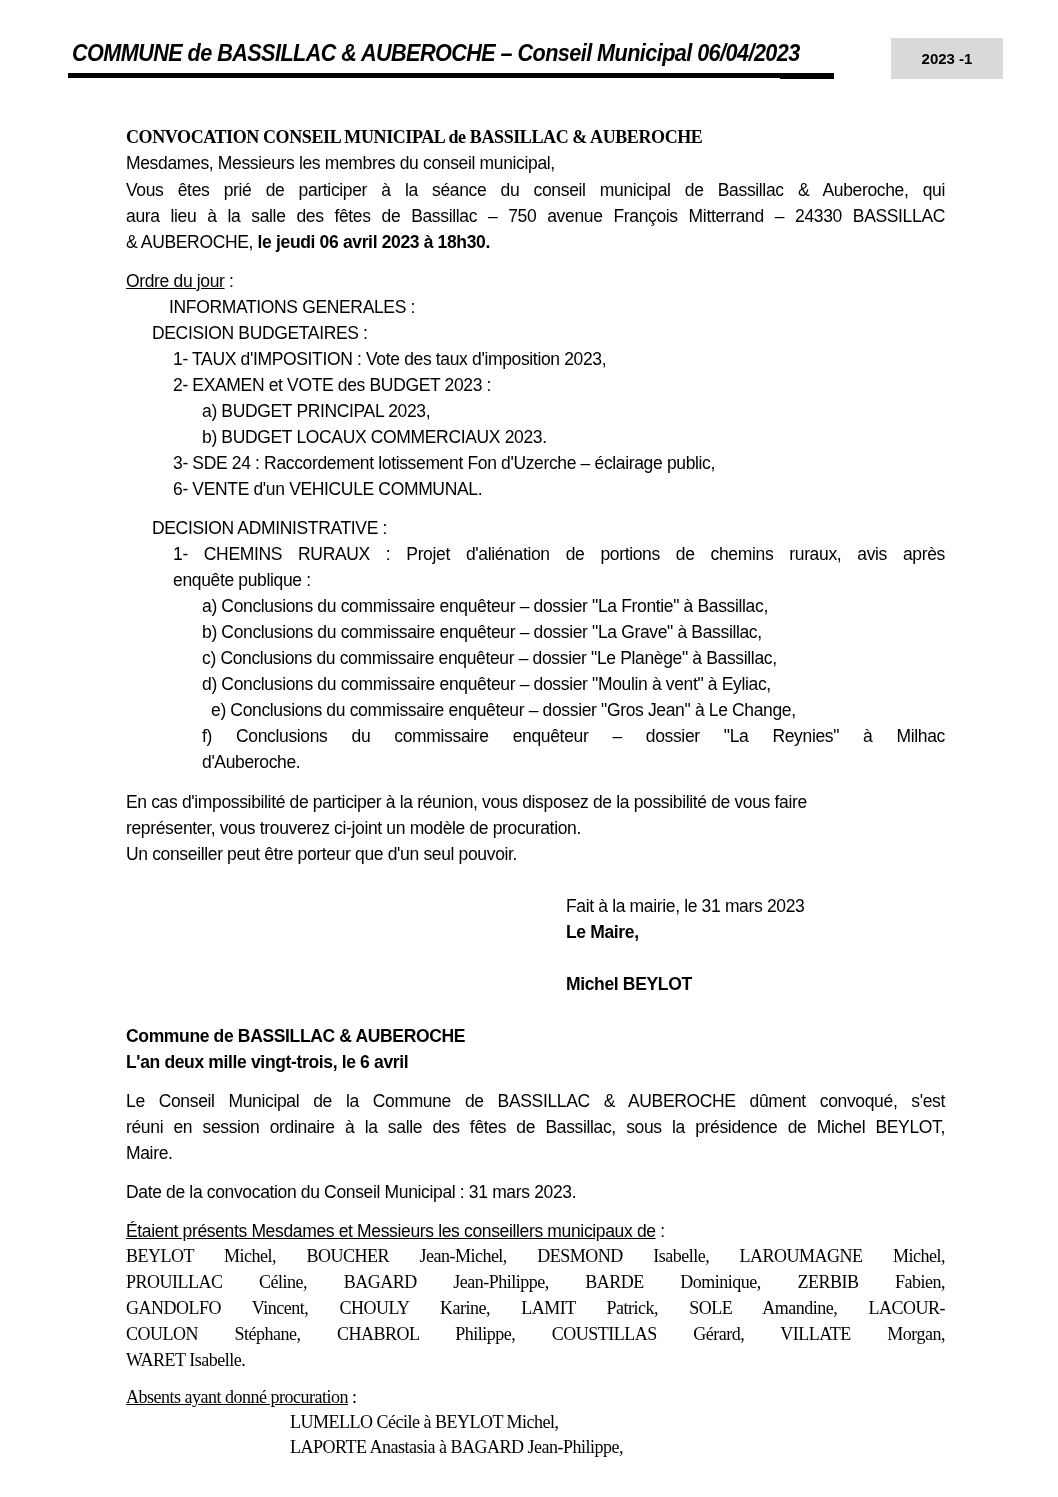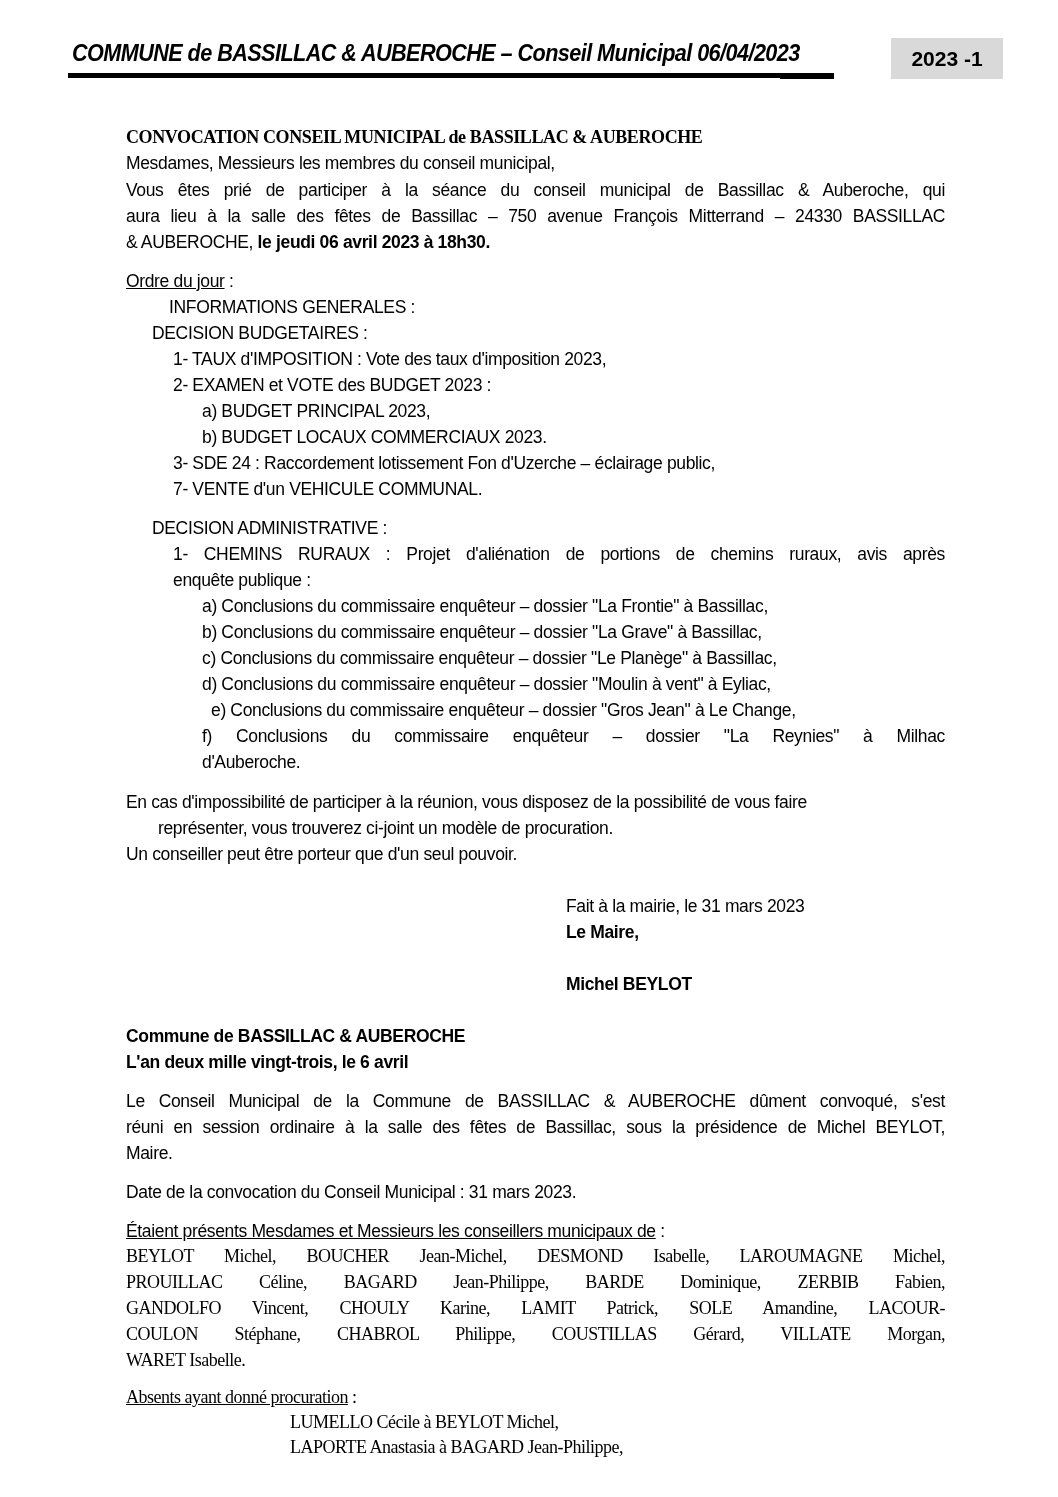--- a/index.html
+++ b/index.html
@@ -4,21 +4,21 @@
 <style>
   html, body { margin: 0; padding: 0; background: #ffffff; }
   body { width: 1058px; height: 1497px; position: relative; overflow: hidden; color: #000; }
   .sans { font-family: "Liberation Sans", "DejaVu Sans", sans-serif; }
   .abs { position: absolute; white-space: nowrap; }
 
   
   .hdr-title { left: 72px; top: 40px; font-size: 23px; font-weight: bold; font-style: italic; letter-spacing: -0.6px; transform: scaleX(0.94); transform-origin: left; }
   .hdr-rule { left: 68px; top: 73px; width: 766px; height: 5px; background: #000; }
   .hdr-rule-tail { left: 780px; top: 75px; width: 54px; height: 4px; background: #000; }
-  .badge { left: 891px; top: 38px; width: 112px; height: 41px; background: #d9d9d9; display: flex; align-items: center; justify-content: center; font-size: 21px; font-weight: bold; }
+  .badge { left: 891px; top: 38px; width: 112px; height: 41px; background: #d9d9d9; display: flex; align-items: center; justify-content: center; font-size: 15px; font-weight: bold; }
 
   
   .line { font-size: 17.5px; line-height: 26px; letter-spacing: -0.35px; }
   .just { width: 819px; text-align: justify; text-align-last: justify; white-space: normal; }
   .b { font-weight: bold; }
   .u { text-decoration: underline; }
   .conv-title { font-family: "Liberation Serif", "DejaVu Serif", serif; font-weight: bold; font-size: 18px; letter-spacing: -0.4px; }
   .times { font-family: "Liberation Serif", "DejaVu Serif", serif; font-size: 18px; line-height: 26px; letter-spacing: -0.5px; }
 </style>
 </head>
@@ -38,35 +38,35 @@
 <div class="abs sans line" style="left:126px; top:229px;"><span>&amp; AUBEROCHE, </span><span class="b">le jeudi 06 avril 2023 à 18h30.</span></div>
 
 <div class="abs sans line" style="left:126px; top:268px;"><span class="u">Ordre du jour</span><span> :</span></div>
 <div class="abs sans line" style="left:169px; top:294px;">INFORMATIONS GENERALES :</div>
 <div class="abs sans line" style="left:152px; top:320px;">DECISION BUDGETAIRES :</div>
 <div class="abs sans line" style="left:173px; top:346px;">1- TAUX d'IMPOSITION : Vote des taux d'imposition 2023,</div>
 <div class="abs sans line" style="left:173px; top:372px;">2- EXAMEN et VOTE des BUDGET 2023 :</div>
 <div class="abs sans line" style="left:202px; top:398px;">a) BUDGET PRINCIPAL 2023,</div>
 <div class="abs sans line" style="left:202px; top:424px;">b) BUDGET LOCAUX COMMERCIAUX 2023.</div>
 <div class="abs sans line" style="left:173px; top:450px;">3- SDE 24 : Raccordement lotissement Fon d'Uzerche – éclairage public,</div>
-<div class="abs sans line" style="left:173px; top:476px;">7- VENTE d'un VEHICULE COMMUNAL.</div>
+<div class="abs sans line" style="left:173px; top:476px;">6- VENTE d'un VEHICULE COMMUNAL.</div>
 
 <div class="abs sans line" style="left:152px; top:515px;">DECISION ADMINISTRATIVE :</div>
 <div class="abs sans line just" style="left:173px; top:541px; width:772px;">1- CHEMINS RURAUX : Projet d'aliénation de portions de chemins ruraux, avis après</div>
 <div class="abs sans line" style="left:173px; top:567px;">enquête publique :</div>
 <div class="abs sans line" style="left:202px; top:593px;">a) Conclusions du commissaire enquêteur – dossier "La Frontie" à Bassillac,</div>
 <div class="abs sans line" style="left:202px; top:619px;">b) Conclusions du commissaire enquêteur – dossier "La Grave" à Bassillac,</div>
 <div class="abs sans line" style="left:202px; top:645px;">c) Conclusions du commissaire enquêteur – dossier "Le Planège" à Bassillac,</div>
 <div class="abs sans line" style="left:202px; top:671px;">d) Conclusions du commissaire enquêteur – dossier "Moulin à vent" à Eyliac,</div>
 <div class="abs sans line" style="left:202px; top:697px;margin-left:9px;">e) Conclusions du commissaire enquêteur – dossier "Gros Jean" à Le Change,</div>
 <div class="abs sans line just" style="left:202px; top:723px; width:743px;">f) Conclusions du commissaire enquêteur – dossier "La Reynies" à Milhac</div>
 <div class="abs sans line" style="left:202px; top:749px;">d'Auberoche.</div>
 
 <div class="abs sans line" style="left:126px; top:789px;">En cas d'impossibilité de participer à la réunion, vous disposez de la possibilité de vous faire</div>
-<div class="abs sans line" style="left:126px; top:815px;margin-left:32px;">représenter, vous trouverez ci-joint un modèle de procuration.</div>
+<div class="abs sans line" style="left:126px; top:815px;">représenter, vous trouverez ci-joint un modèle de procuration.</div>
 <div class="abs sans line" style="left:126px; top:841px;">Un conseiller peut être porteur que d'un seul pouvoir.</div>
 
 <div class="abs sans line" style="left:566px; top:893px;">Fait à la mairie, le 31 mars 2023</div>
 <div class="abs sans line b" style="left:566px; top:919px;">Le Maire,</div>
 <div class="abs sans line b" style="left:566px; top:971px;">Michel BEYLOT</div>
 
 <div class="abs sans line b" style="left:126px; top:1023px;">Commune de BASSILLAC &amp; AUBEROCHE</div>
 <div class="abs sans line b" style="left:126px; top:1049px;">L'an deux mille vingt-trois, le 6 avril</div>
 <div class="abs sans line just" style="left:126px; top:1088px;">Le Conseil Municipal de la Commune de BASSILLAC &amp; AUBEROCHE dûment convoqué, s'est</div>
 <div class="abs sans line just" style="left:126px; top:1114px;">réuni en session ordinaire à la salle des fêtes de Bassillac, sous la présidence de Michel BEYLOT,</div>

